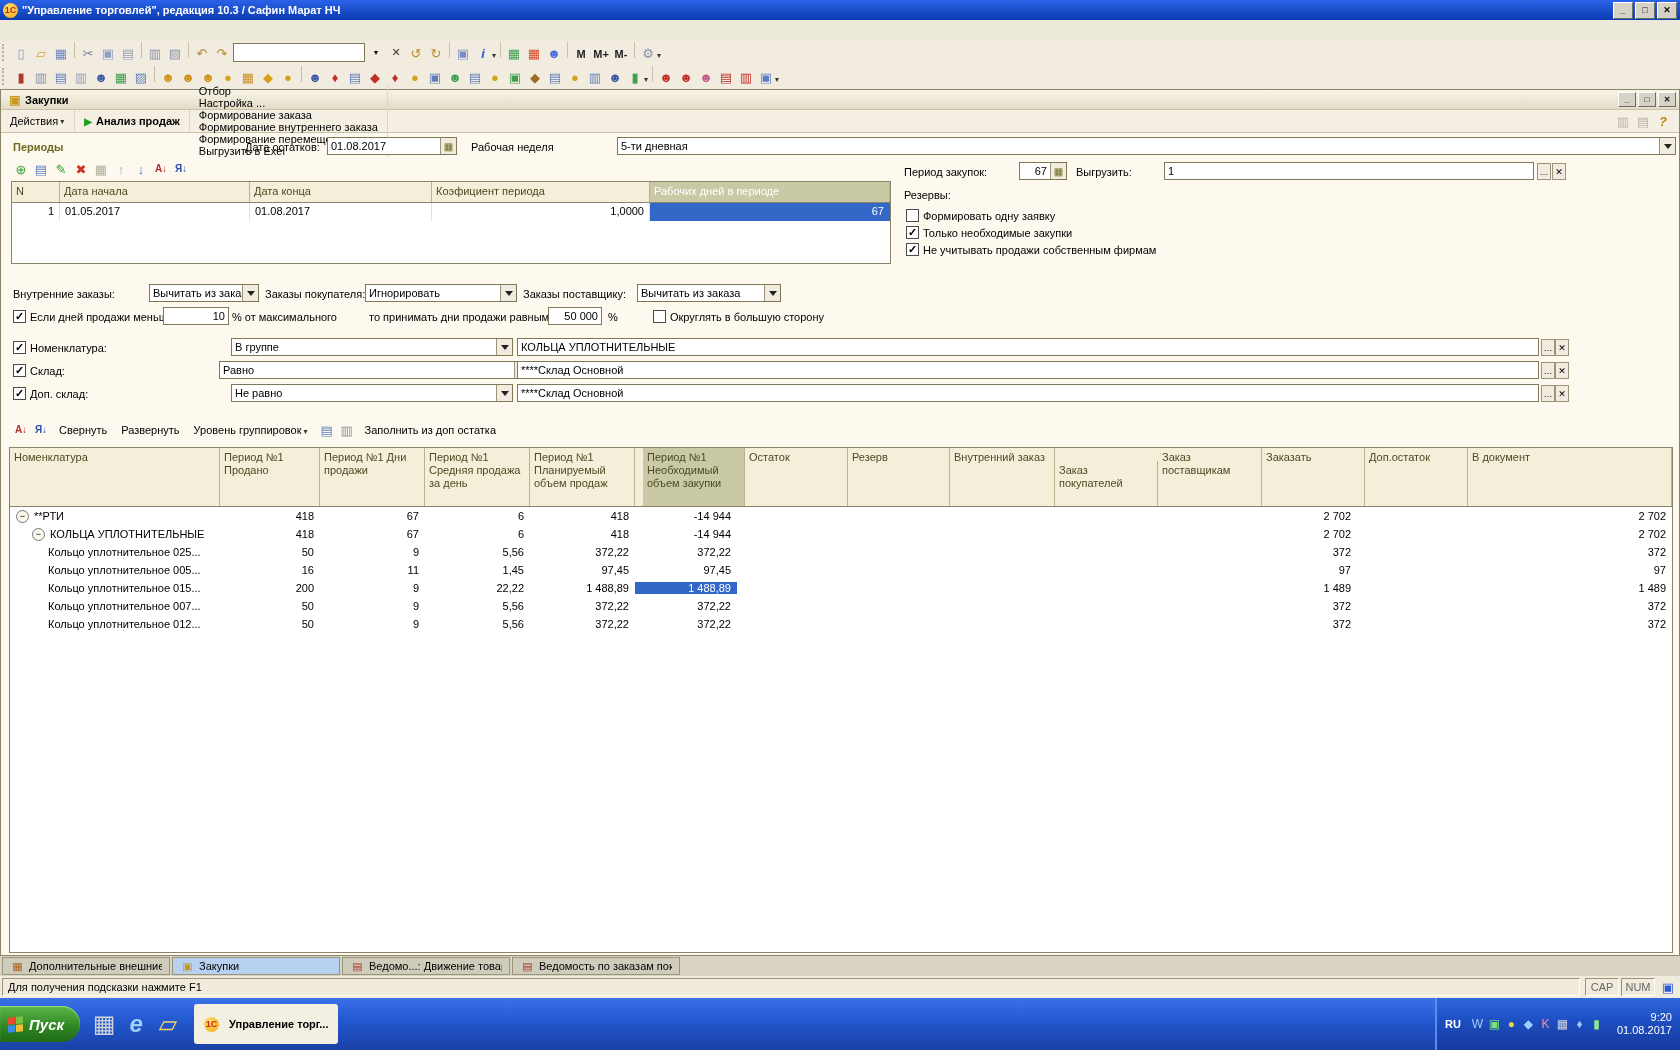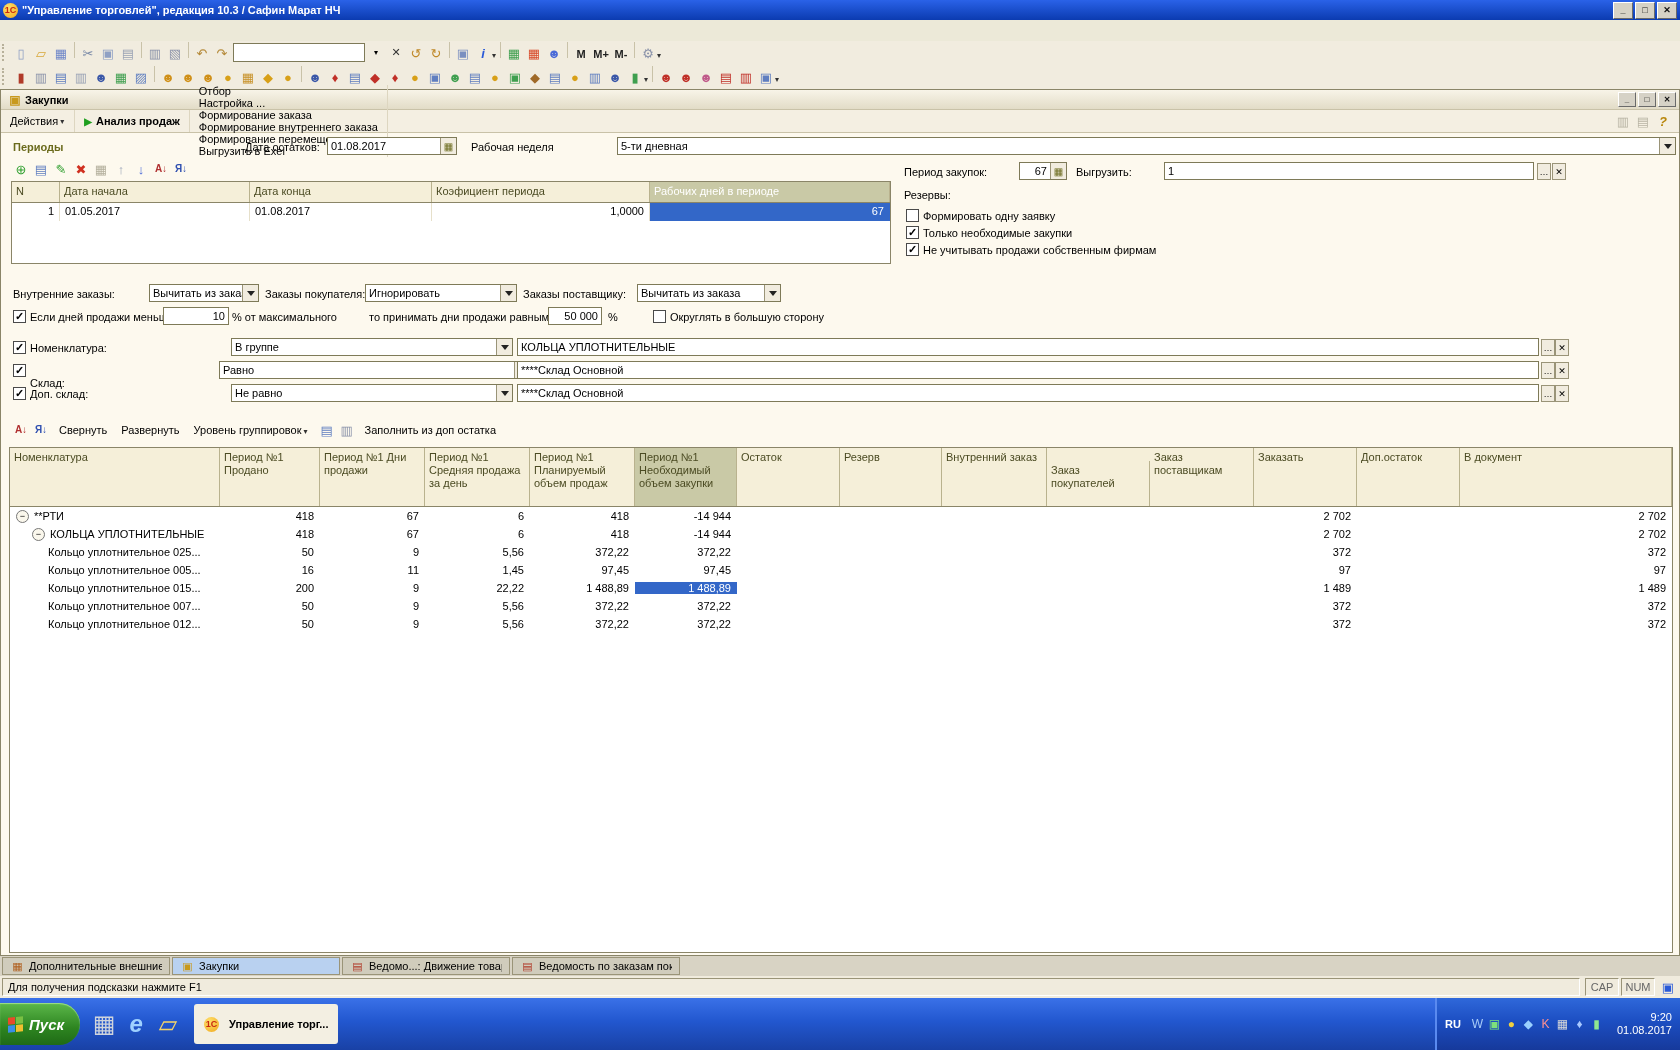--- a/index.html
+++ b/index.html
@@ -104,21 +104,21 @@
 
   .status{position:absolute;top:976px;left:0;right:0;height:22px;background:#f0ebdd;
     display:flex;align-items:center;padding:0 2px;box-sizing:border-box;}
   .sunken{border:1px solid;border-color:#9a9478 #fff #fff #9a9478;height:18px;
     display:flex;align-items:center;padding:0 5px;box-sizing:border-box;}
   .sleft{flex:1;margin-right:3px;}
   .sind{width:34px;justify-content:center;color:#666;margin-left:2px;}
 
   .taskbar{position:absolute;top:998px;left:0;right:0;height:52px;
     background:linear-gradient(180deg,#3a71e8,#2257cf 45%,#1941a5);display:flex;align-items:center;}
-  .start{height:42px;padding:0 16px 0 8px;margin-right:8px;border-radius:0 22px 22px 0;
+  .start{height:36px;padding:0 16px 0 8px;margin-right:8px;border-radius:0 22px 22px 0;
     background:linear-gradient(180deg,#5cb84a,#2d8420 60%,#1f6a16);color:#fff;font-weight:bold;
     font-style:italic;font-size:15px;display:flex;align-items:center;gap:6px;
     box-shadow:inset 0 1px 1px #9fe08a;}
   .flag{display:grid;grid-template-columns:7px 7px;grid-template-rows:7px 7px;gap:1px;transform:skewY(-6deg);}
   .flag span{display:block;}
   .qicons .tbi{width:30px;height:34px;font-size:24px;}
   .task{height:40px;background:#f3efe2;border-radius:3px;display:flex;align-items:center;
     gap:6px;padding:0 10px;margin-left:10px;font-weight:bold;}
   .tray{margin-left:auto;height:100%;display:flex;align-items:center;gap:4px;
     background:linear-gradient(180deg,#2f68da,#1c4ec2 45%,#16399b);border-left:2px solid #5a8af0;
@@ -277,21 +277,21 @@
       <span class="lbl" style="left:607px;top:178px">%</span>
       <span class="cb" style="left:652px;top:177px"></span>
       <span class="lbl" style="left:669px;top:178px">Округлять в большую сторону</span>
 
       
       <span id="filters"><span class="cb checked" style="left: 12px; top: 208px;"></span><span class="lbl" style="left: 29px; top: 209px;">Номенклатура:</span><div class="fld" style="left: 230px; top: 205px; width: 282px;">
             <span class="txt">В группе</span>
             <span class="dd"></span>
           </div><div class="fld" style="left: 516px; top: 205px; width: 1022px;">
             <span class="txt">КОЛЬЦА УПЛОТНИТЕЛЬНЫЕ</span>
-          </div><span class="mini" style="left: 1540px; top: 206px;">…</span><span class="mini" style="left: 1554px; top: 206px;">✕</span><span class="cb checked" style="left: 12px; top: 231px;"></span><span class="lbl" style="left: 29px; top: 244px;">Склад:</span><div class="fld" style="left: 218px; top: 228px; width: 312px;">
+          </div><span class="mini" style="left: 1540px; top: 206px;">…</span><span class="mini" style="left: 1554px; top: 206px;">✕</span><span class="cb checked" style="left: 12px; top: 231px;"></span><span class="lbl" style="left: 29px; top: 232px;">Склад:</span><div class="fld" style="left: 218px; top: 228px; width: 312px;">
             <span class="txt">Равно</span>
             <span class="dd"></span>
           </div><div class="fld" style="left: 516px; top: 228px; width: 1022px;">
             <span class="txt">****Склад Основной</span>
           </div><span class="mini" style="left: 1540px; top: 229px;">…</span><span class="mini" style="left: 1554px; top: 229px;">✕</span><span class="cb checked" style="left: 12px; top: 254px;"></span><span class="lbl" style="left: 29px; top: 255px;">Доп. склад:</span><div class="fld" style="left: 230px; top: 251px; width: 282px;">
             <span class="txt">Не равно</span>
             <span class="dd"></span>
           </div><div class="fld" style="left: 516px; top: 251px; width: 1022px;">
             <span class="txt">****Склад Основной</span>
           </div><span class="mini" style="left: 1540px; top: 252px;">…</span><span class="mini" style="left: 1554px; top: 252px;">✕</span></span>
@@ -309,21 +309,21 @@
       </div>
 
       
       <div class="mtable" id="mtable">
           <div class="mt-head">
             <span class="mt-h" style="width: 210px;">Номенклатура</span>
             <span class="mt-h" style="width: 100px;">Период №1 Продано</span>
             <span class="mt-h" style="width: 105px;">Период №1 Дни продажи</span>
             <span class="mt-h" style="width: 105px;">Период №1 Средняя продажа за день</span>
             <span class="mt-h" style="width: 105px;">Период №1 Планируемый объем продаж</span>
-            <span class="mt-h kh" style="width: 102px;">Период №1 Необходимый объем закупки</span>
+            <span class="mt-h kh" style="width: 102px; margin-left: 8px;">Период №1 Необходимый объем закупки</span>
             <span class="mt-h" style="width: 103px;">Остаток</span>
             <span class="mt-h" style="width: 102px;">Резерв</span>
             <span class="mt-h" style="width: 105px;">Внутренний заказ</span>
             <span class="mt-h" style="width: 103px; margin-top: 13px;">Заказ покупателей</span>
             <span class="mt-h" style="width: 104px;">Заказ поставщикам</span>
             <span class="mt-h" style="width: 103px;">Заказать</span>
             <span class="mt-h" style="width: 103px;">Доп.остаток</span>
             <span class="mt-h" style="flex: 1 1 0%;">В документ</span>
           </div>
           <div class="mt-row">

